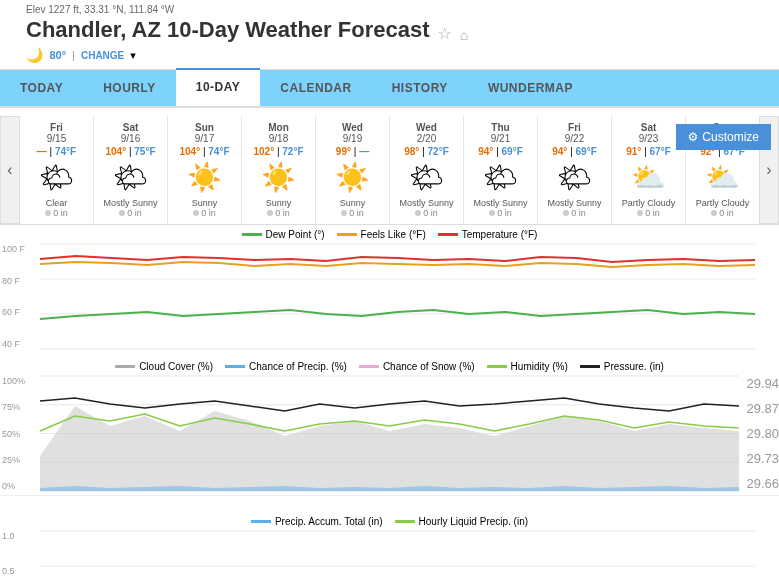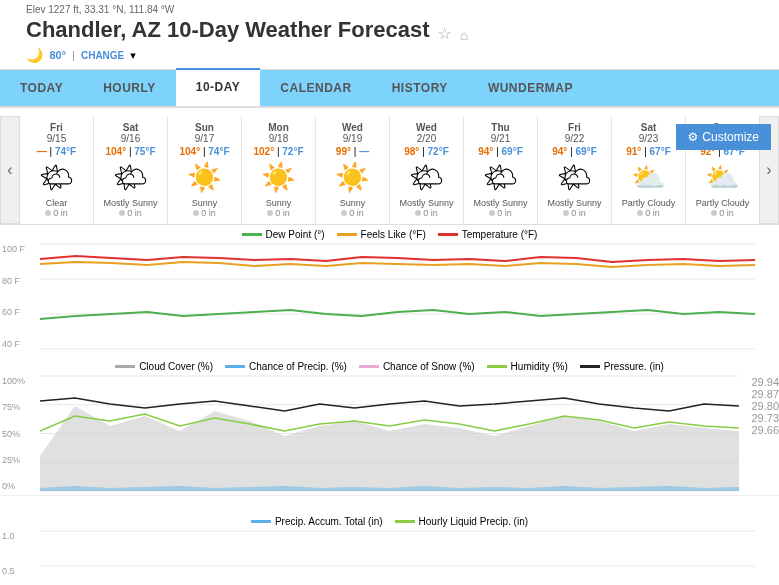--- a/index.html
+++ b/index.html
@@ -243,21 +243,21 @@
     </div>
 
   <div style="position:relative; margin: 0 40px 0 40px; height: 115px;">
     <div style="position:absolute; left:-38px; top:0; height:100%; display:flex; flex-direction:column; justify-content:space-between; font-size:9px; color:#999;">
       <span>100%</span>
       <span>75%</span>
       <span>50%</span>
       <span>25%</span>
       <span>0%</span>
     </div>
-    <div style="position:absolute; right:-40px; top:0; height:100%; display:flex; flex-direction:column; font-size:11px; color:#999;">
+    <div style="position:absolute; right:-40px; top:0; height:100%; display:flex; flex-direction:column; justify-content:space-between; font-size:13px; color:#999;">
       <span>29.94</span>
       <span>29.87</span>
       <span>29.80</span>
       <span>29.73</span>
       <span>29.66</span>
     </div>
     <svg viewBox="0 0 680 115" preserveAspectRatio="none" style="width:100%;height:100%;">
       <line x1="0" y1="0" x2="680" y2="0" class="grid-lines"></line>
       <line x1="0" y1="28.75" x2="680" y2="28.75" class="grid-lines"></line>
       <line x1="0" y1="57.5" x2="680" y2="57.5" class="grid-lines"></line>

